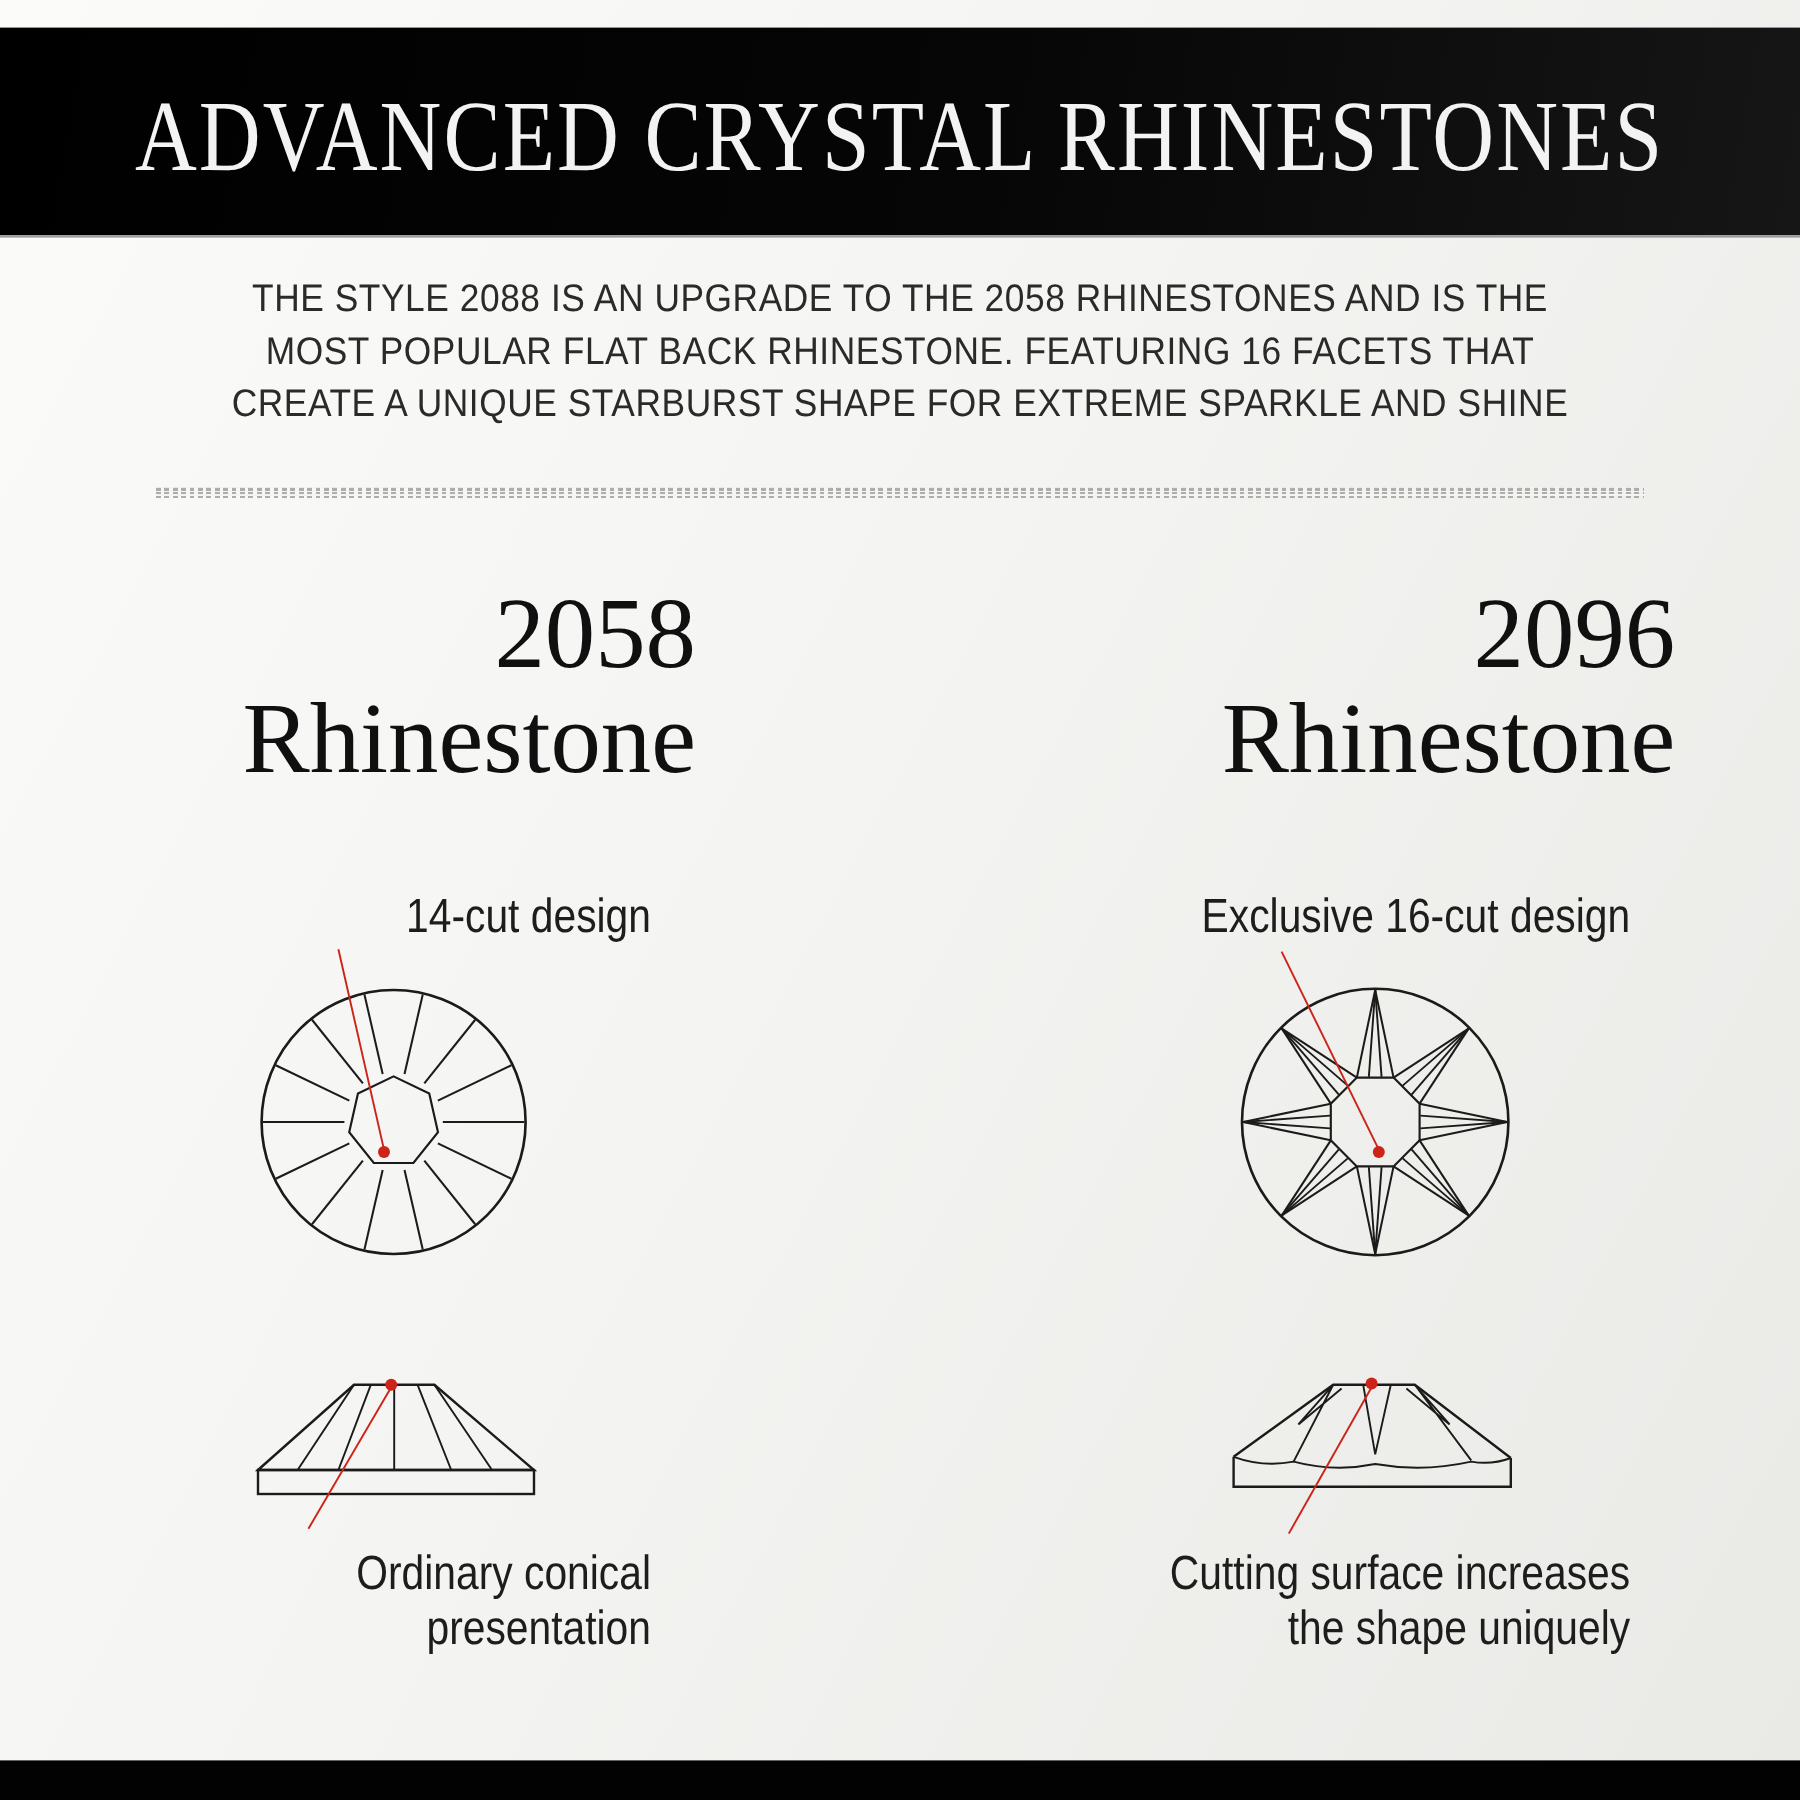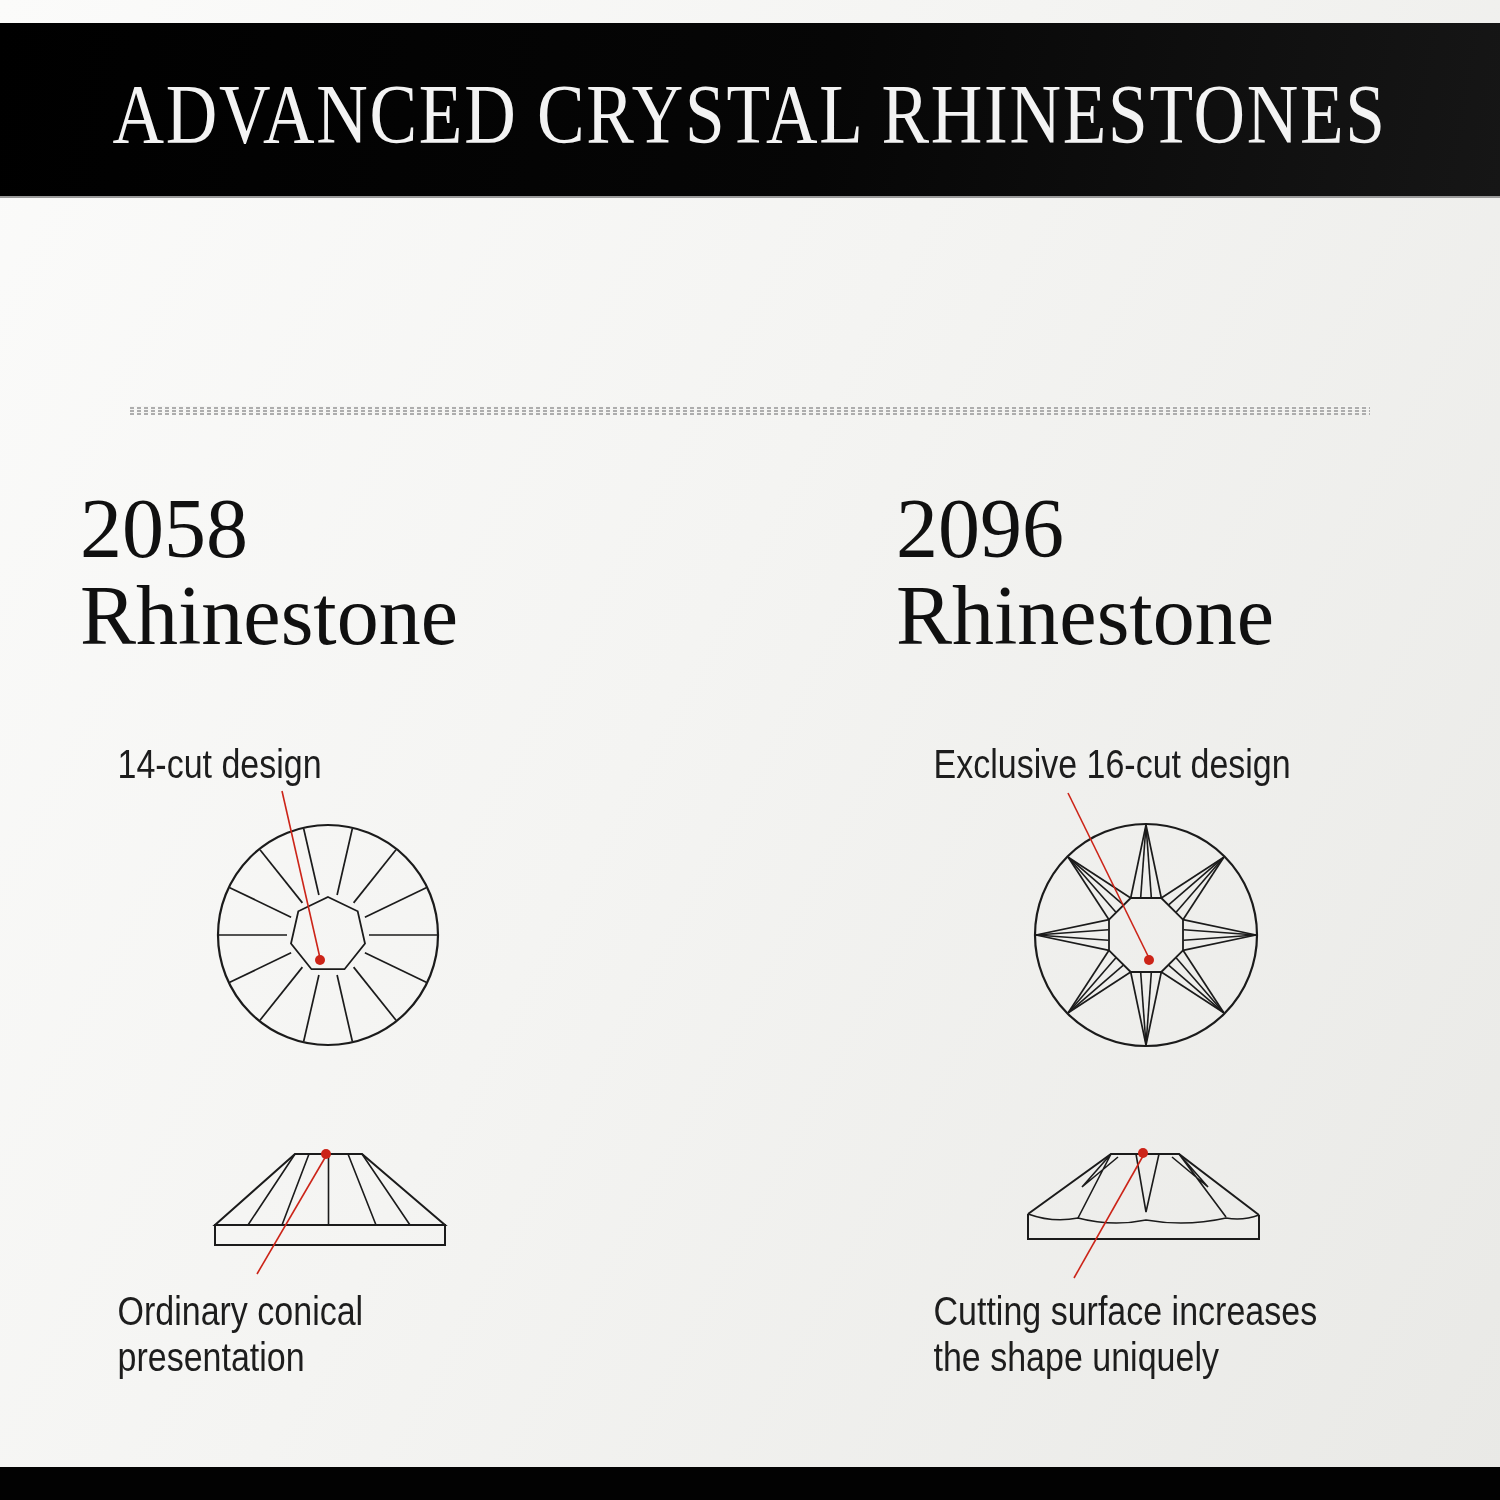--- a/index.html
+++ b/index.html
@@ -15,21 +15,21 @@
   
   .intro{position:absolute;top:226px;left:0;width:1500px;text-align:center;}
   .intro-inner{transform:scaleX(.92);transform-origin:50% 50%;}
   .intro-line{font-size:32px;line-height:44px;letter-spacing:.5px;color:#2a2a2a;}
   
   .divider{position:absolute;top:406px;left:130px;width:1240px;height:9px;
     background-image:
       repeating-linear-gradient(0deg,rgba(244,244,242,0) 0 2px,#f4f4f2 2px 3px),
       repeating-linear-gradient(90deg,#adadad 0 4px,rgba(0,0,0,0) 4px 7px);}
   
-  .col{position:absolute;top:486px;width:500px;text-align:left;}
+  .col{position:absolute;top:486px;width:500px;text-align:right;}
   .col-left{left:80px;}
   .col-right{left:896px;}
   .col h2{margin:0;font-family:"Liberation Serif","DejaVu Serif",serif;font-weight:normal;
     font-size:84px;line-height:1.03;color:#101010;}
   .col h2 span{display:block;}
   .cut-label{margin-top:83px;font-size:40px;line-height:44px;color:#1d1d1d;
     transform:scaleX(.85);transform-origin:50% 50%;white-space:nowrap;}
   .topview{display:block;margin:2px auto 0;}
   .sideview{display:block;margin:72px auto 0;}
   .caption{margin-top:8px;font-size:40px;line-height:46px;color:#1d1d1d;
@@ -44,20 +44,27 @@
 </style>
 </head>
 <body>
 
 <div class="canvas">
 
   <div class="header-band">
     <div class="main-title">ADVANCED CRYSTAL RHINESTONES</div>
   </div>
 
+  <div class="intro">
+    <div class="intro-inner">
+      <div class="intro-line">THE STYLE 2088 IS AN UPGRADE TO THE 2058 RHINESTONES AND IS THE</div>
+      <div class="intro-line">MOST POPULAR FLAT BACK RHINESTONE. FEATURING 16 FACETS THAT</div>
+      <div class="intro-line">CREATE A UNIQUE STARBURST SHAPE FOR EXTREME SPARKLE AND SHINE</div>
+    </div>
+  </div>
 
   <div class="divider"></div>
 
   <div class="col col-left">
     <h2>
       <span>2058</span>
       <span>Rhinestone</span>
     </h2>
     <div class="cut-label">14-cut design</div>
 

